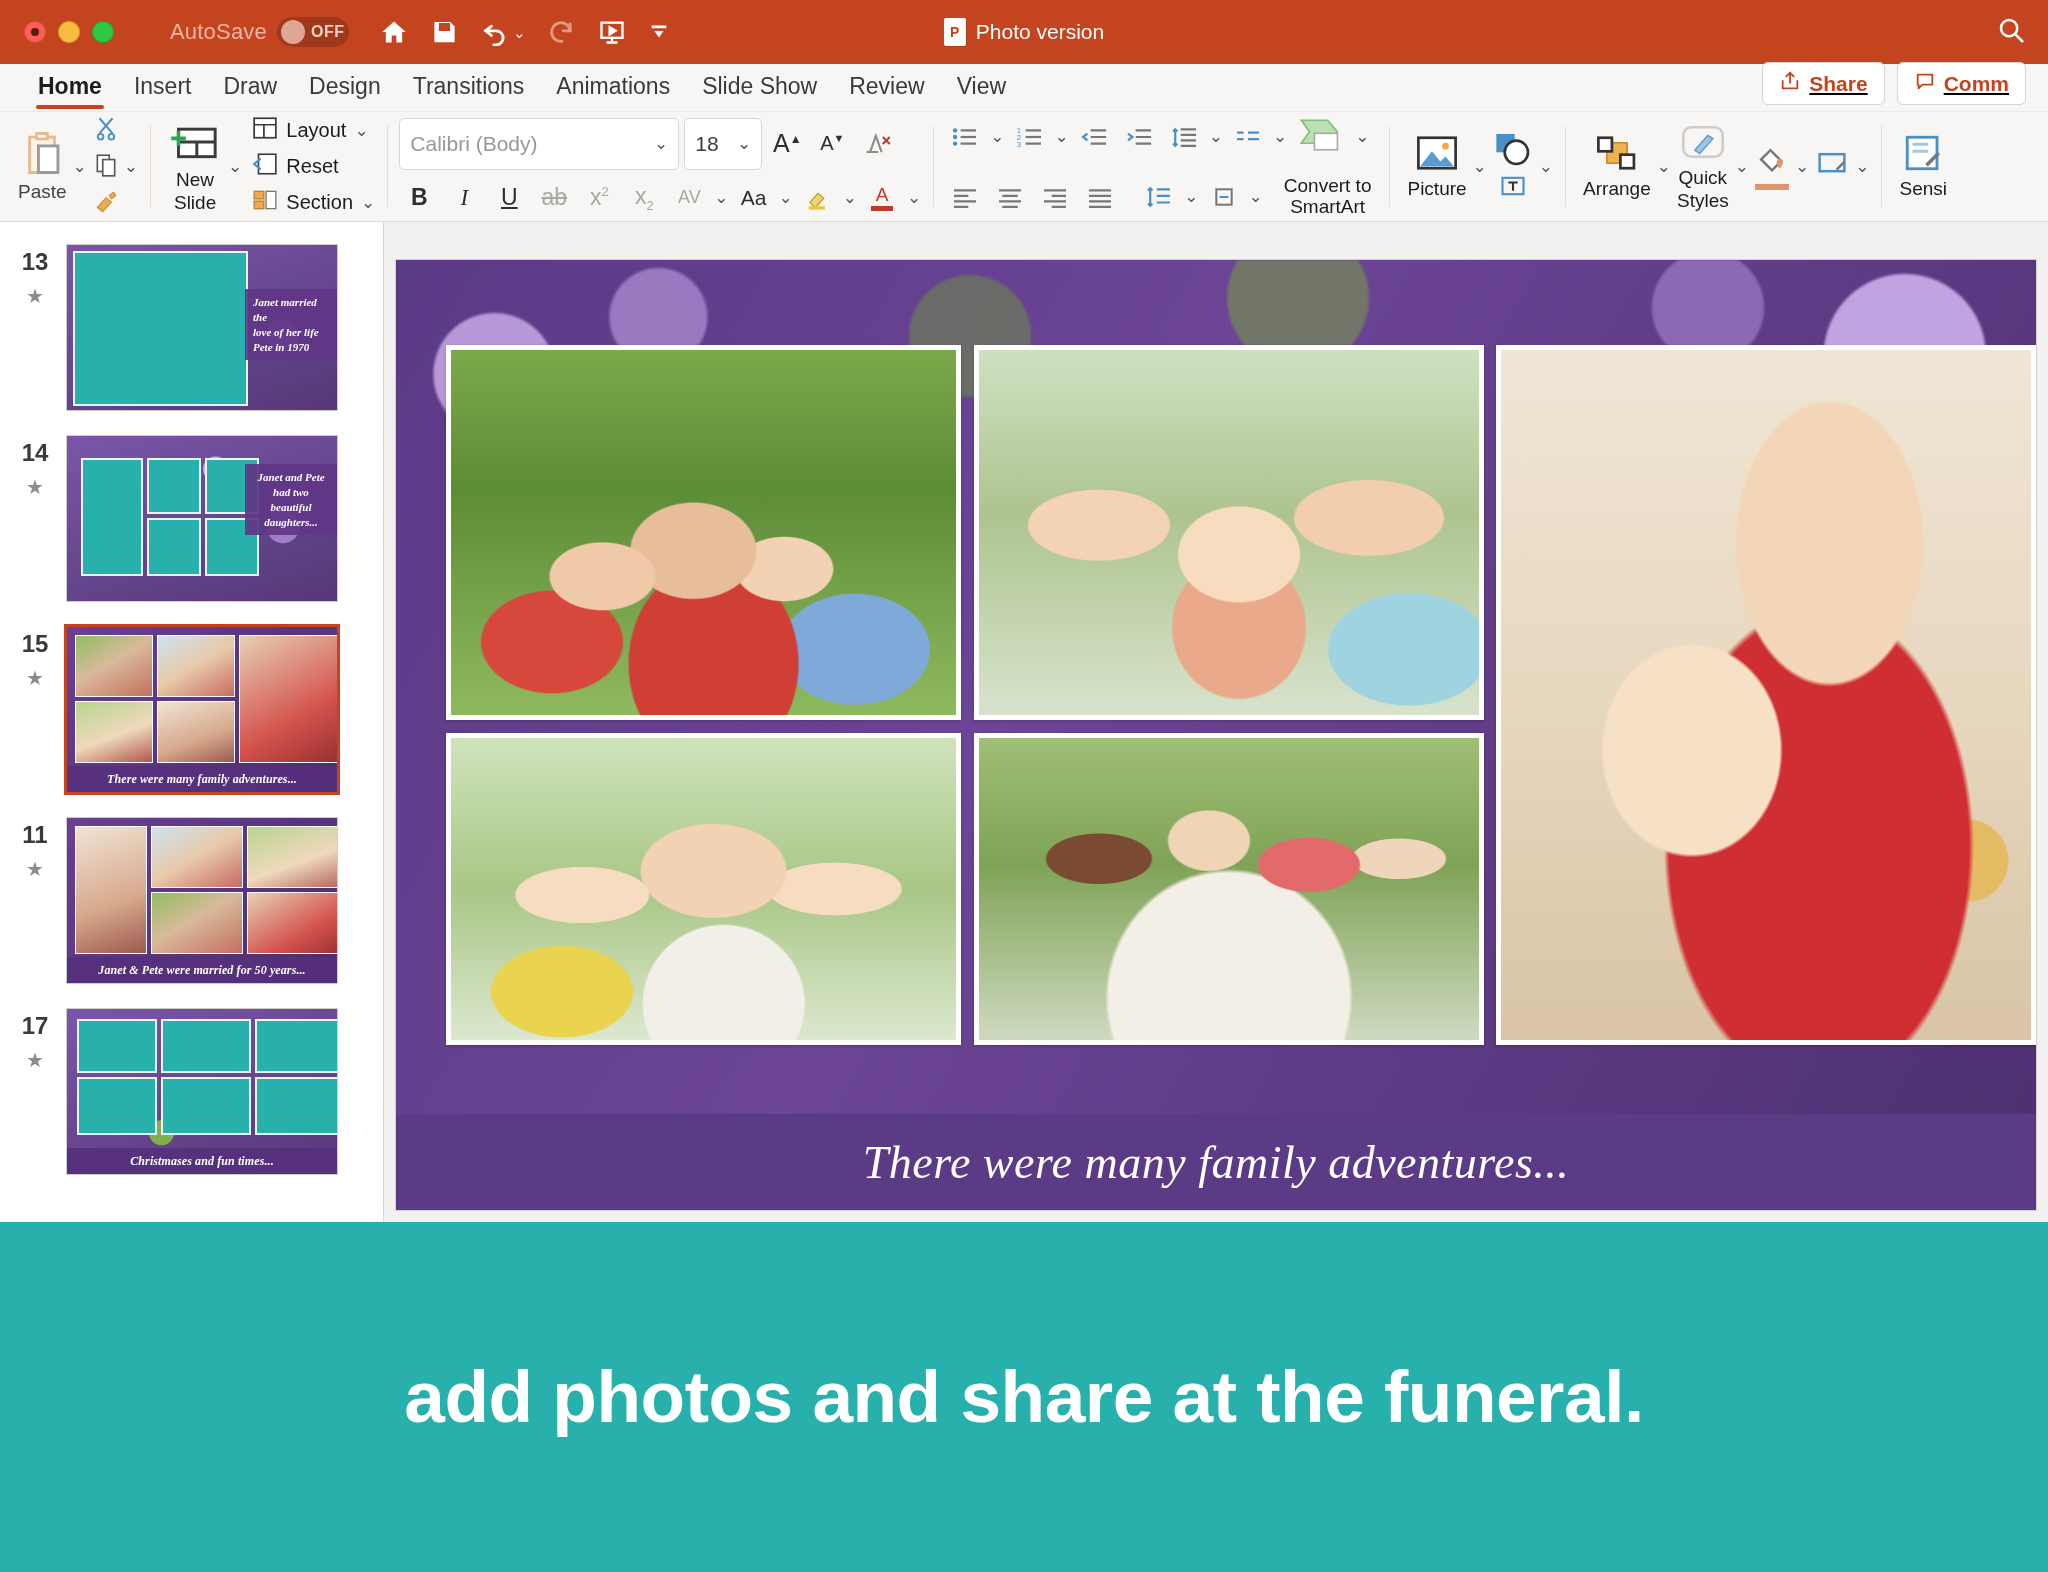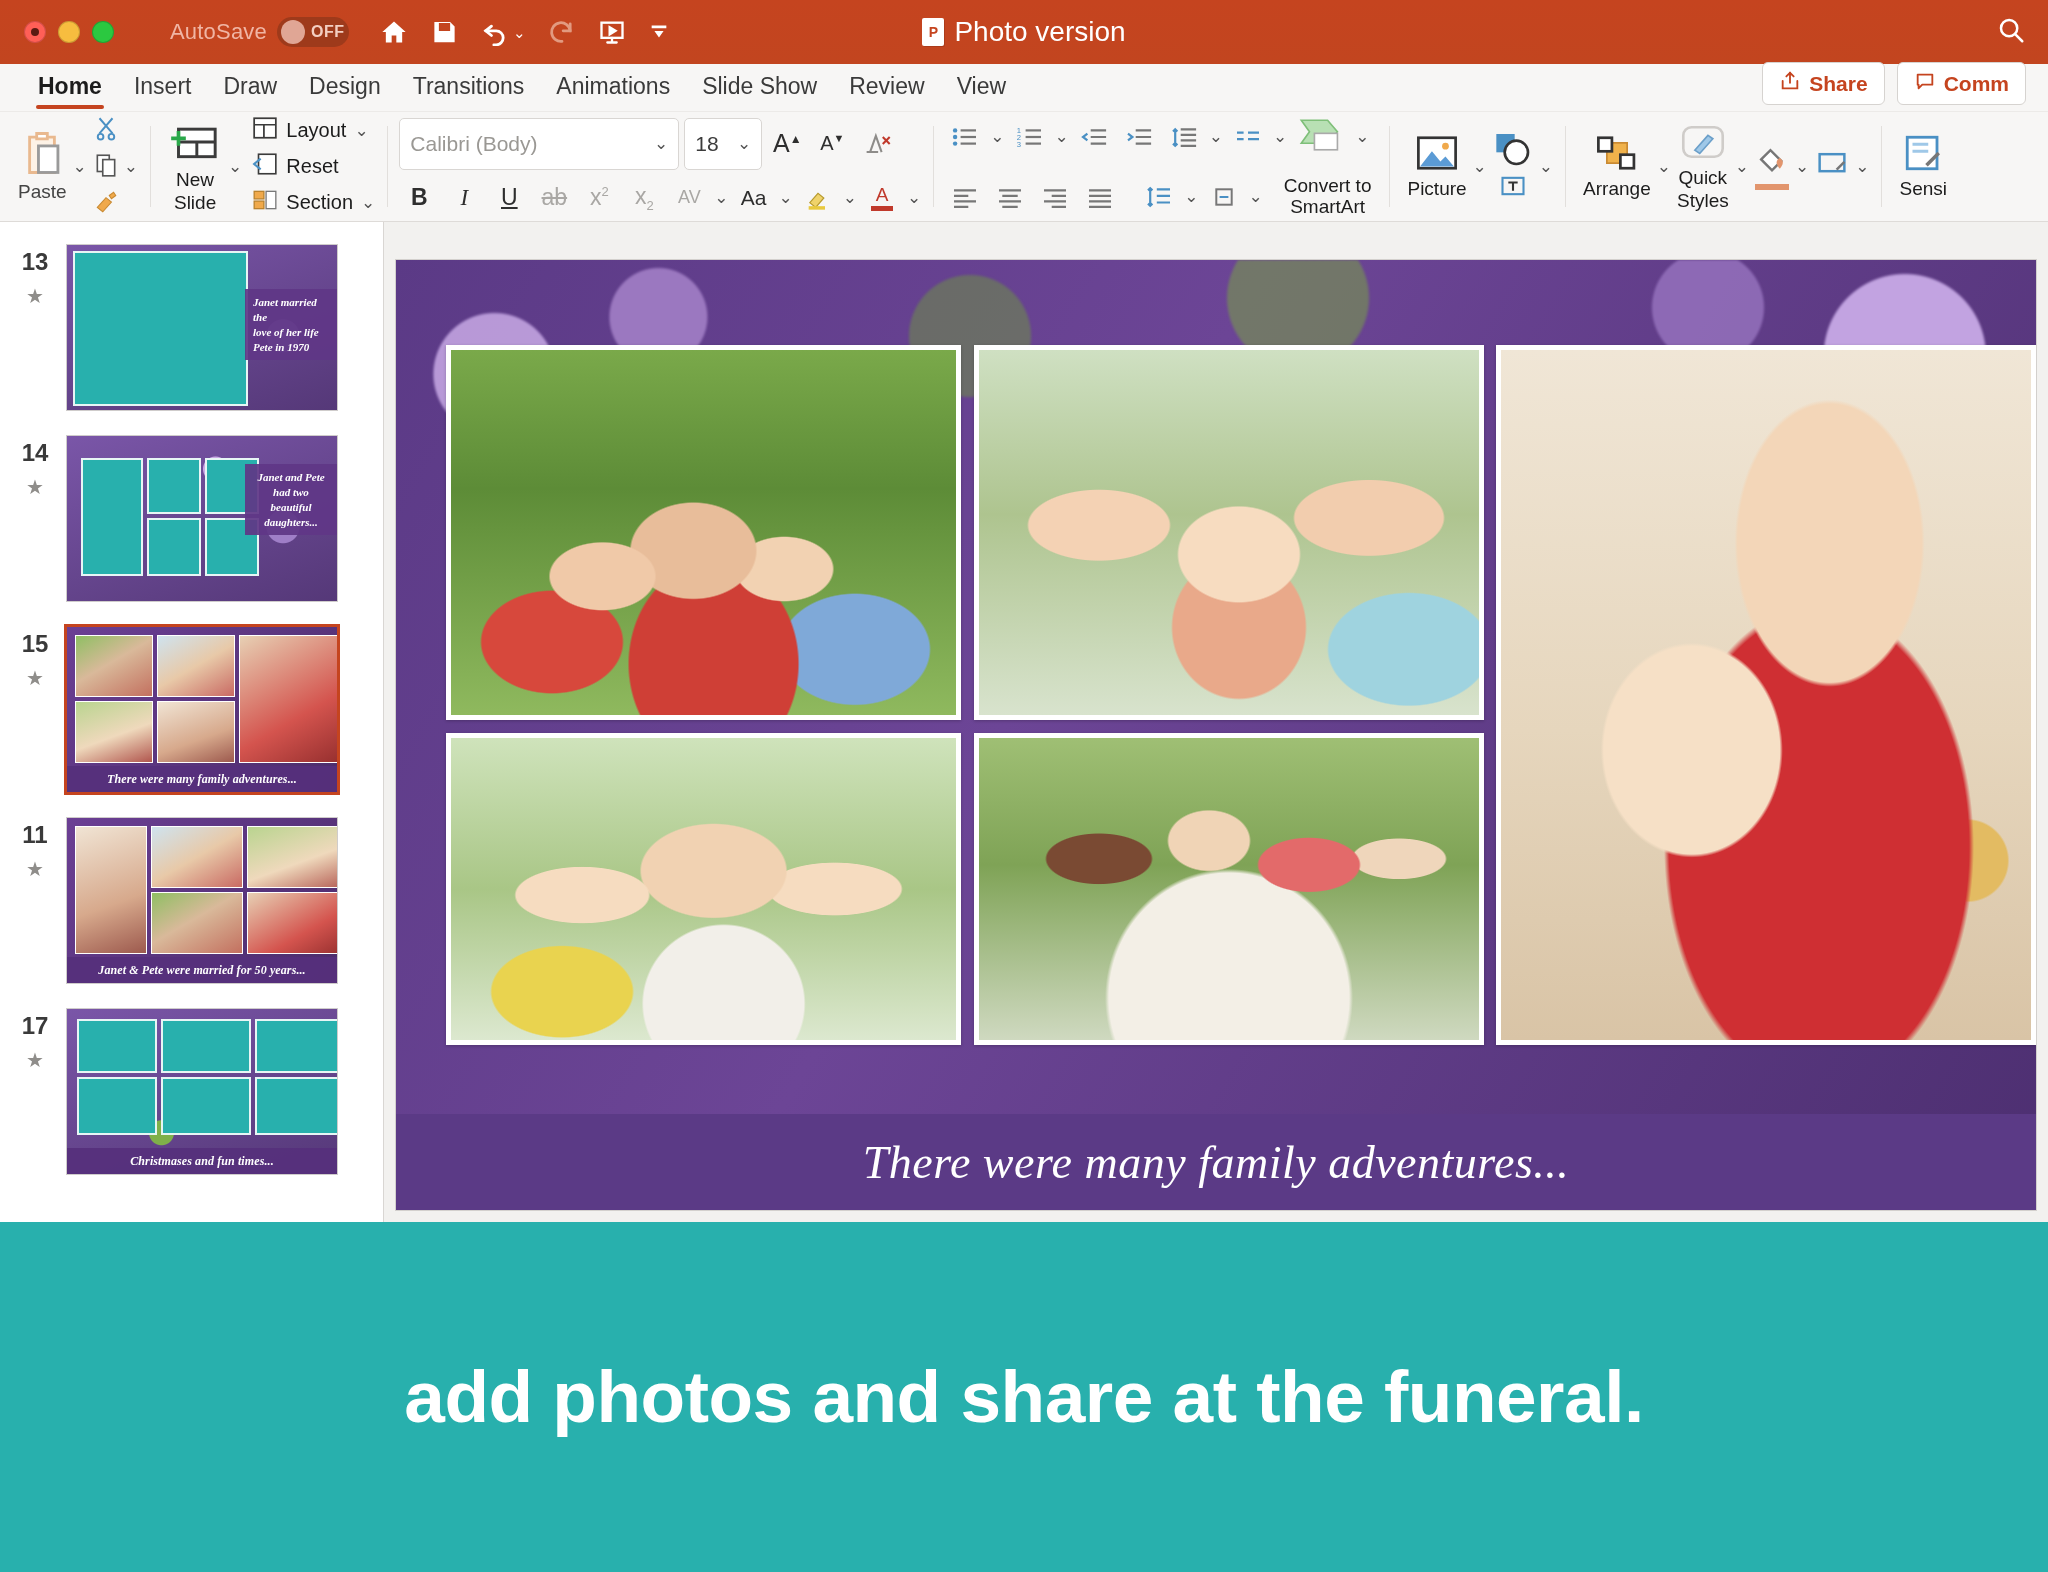--- a/index.html
+++ b/index.html
@@ -44,41 +44,41 @@
     position:absolute; left:0; right:0; top:0; bottom:0;
     display:flex; align-items:center; justify-content:center;
     gap:10px; pointer-events:none;
   }
   .doc-title .ppt-icon {
     width:22px; height:28px; background:#fff; border-radius:2px;
     display:flex; align-items:center; justify-content:center;
     font-size:14px; font-weight:bold; color:#c5441f;
     box-shadow: 1px 1px 0 rgba(0,0,0,.12);
   }
-  .doc-title .name { color:#fff; font-size:28px; }
+  .doc-title .name { color:#fff; font-size:21px; }
 
   .search-right { margin-left:auto; margin-right:6px; }
 
   
   .tabstrip {
     height: 48px; background:#f7f6f5; display:flex; align-items:flex-end;
     padding: 0 22px; position:relative;
     border-bottom: 1px solid #eceae8;
   }
   .tab {
     padding: 0 16px 11px 16px; font-size:23px; color:#3a3a3a; position:relative;
     cursor:default; white-space:nowrap;
   }
   .tab.active { color:#1c1c1c; font-weight:bold; }
   .tab.active::after {
     content:""; position:absolute; left:14px; right:14px; bottom:2px;
     height:4px; background:#c5441f; border-radius:2px;
   }
   .tabstrip .right-actions {
-    margin-left:auto; display:flex; align-items:flex-end; gap:12px; padding-bottom:6px;
+    margin-left:auto; display:flex; align-items:flex-end; gap:12px; padding-bottom:6px;text-decoration:underline;
   }
   .pill-btn {
     display:flex; align-items:center; gap:8px;
     border:1px solid #d6d3d0; border-radius:6px; background:#fff;
     padding:7px 16px; color:#c5441f; font-size:21px; font-weight:bold;
     white-space:nowrap;
   }
 
   .ribbon {
     height: 110px; background:#f7f6f5; display:flex; align-items:stretch;

